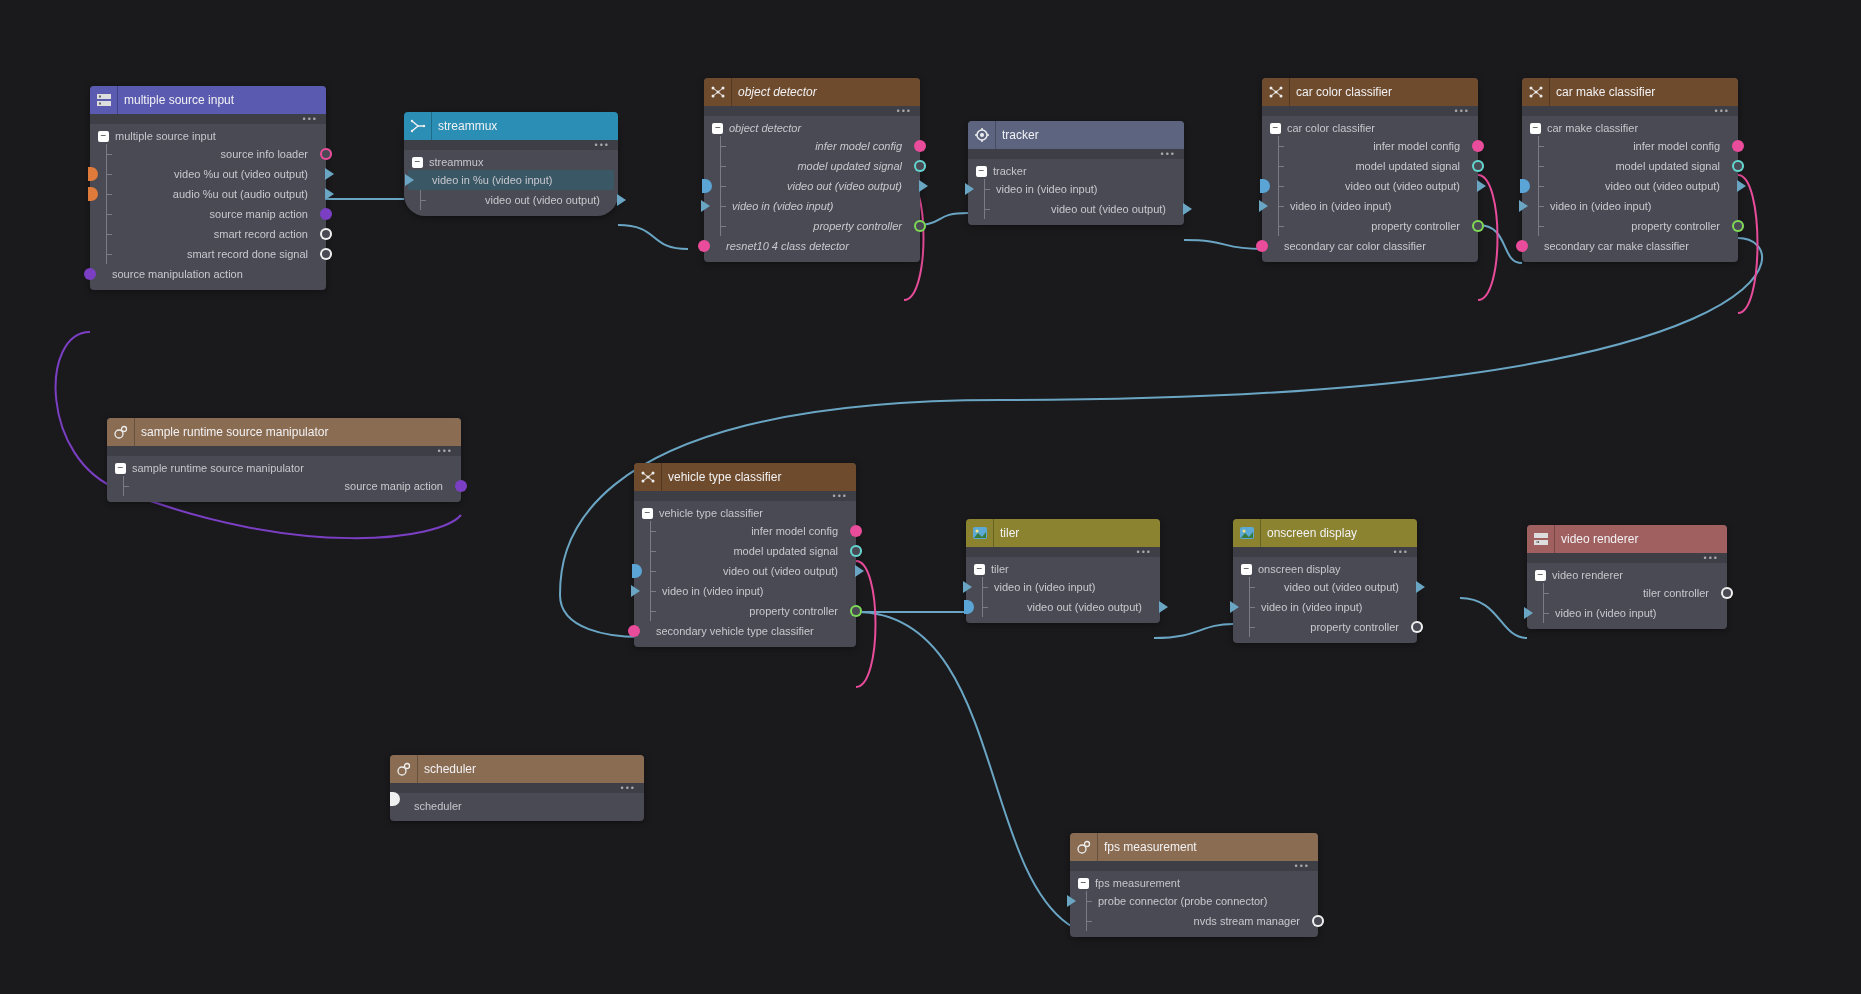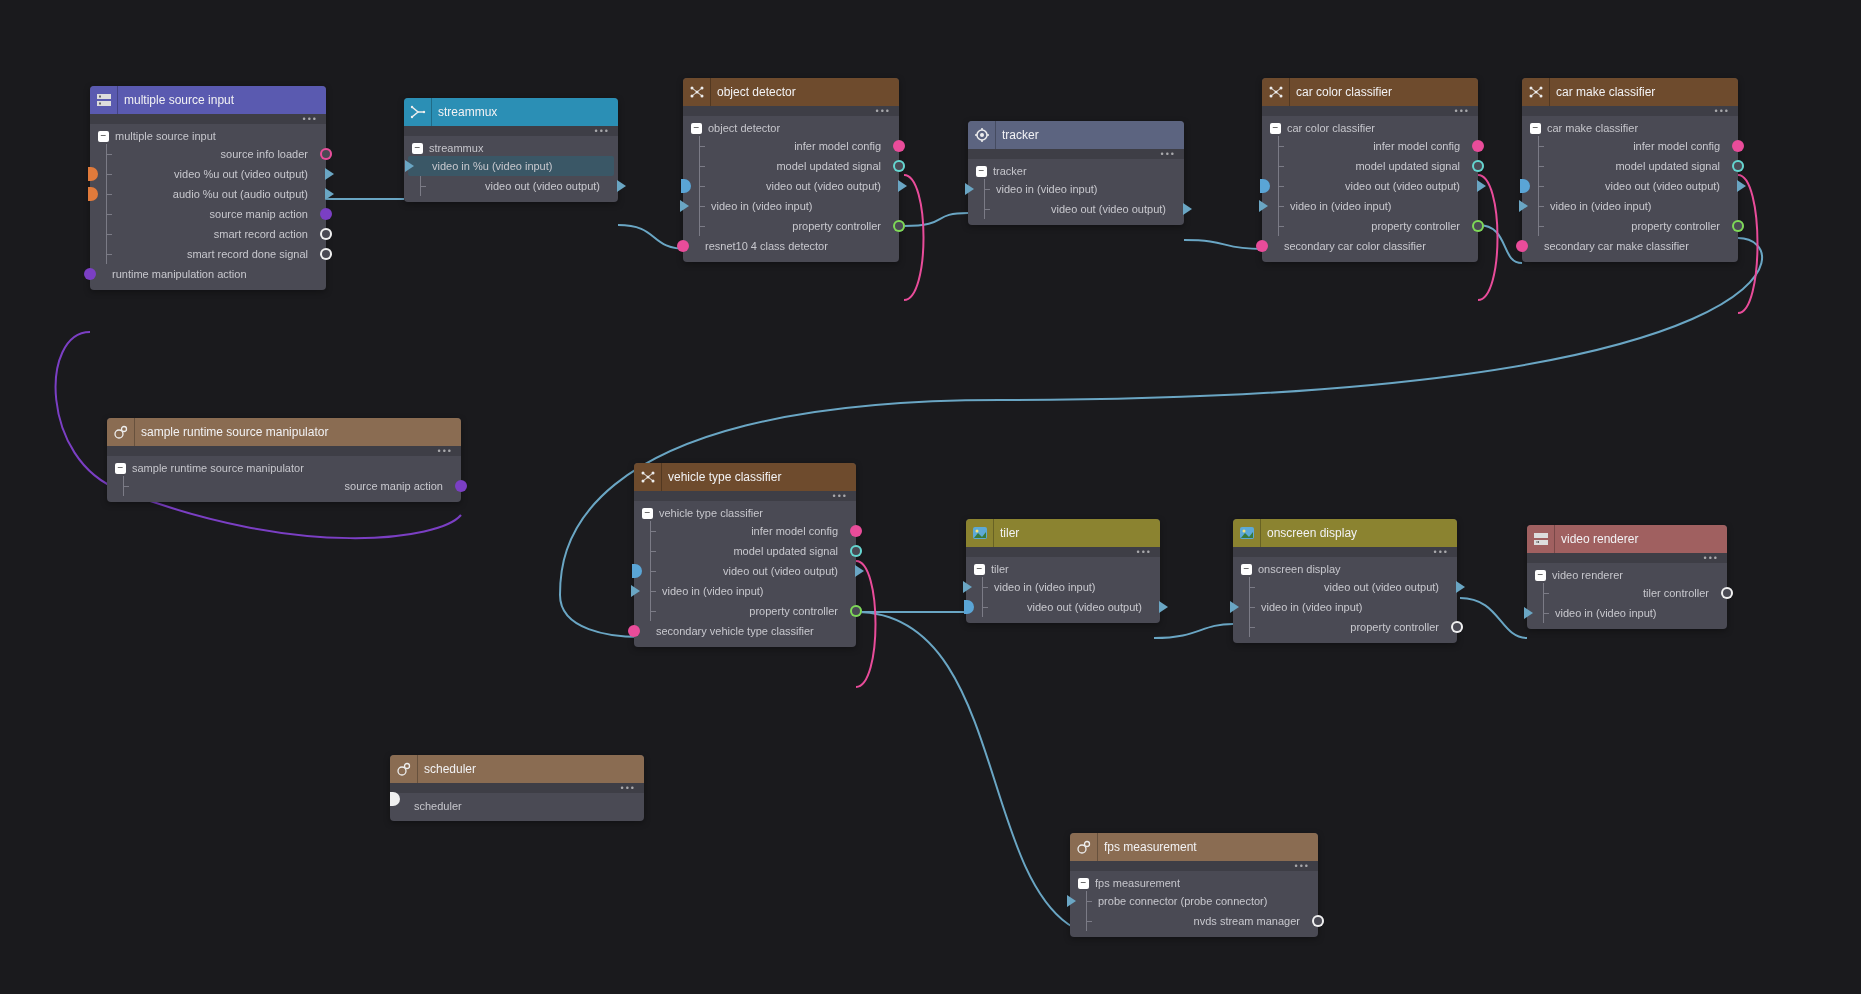--- a/index.html
+++ b/index.html
@@ -198,26 +198,26 @@
           <span class="port out ring white"></span>
         </div>
     <div class="row right">
           <span class="bar"></span>
           <span class="tick"></span>
           <span class="row-label">smart record done signal</span>
           <span class="port out ring white"></span>
         </div>
     <div class="row left">
           <span class="port in purple"></span>
-          <span class="row-label" style="padding-left:0">runtime manipulation action</span>
-        </div>
-  </div>
-</div>
-
-<div class="node" style="left:404px; top:98px; width:214px;">
+          <span class="row-label" style="padding-left:0">source manipulation action</span>
+        </div>
+  </div>
+</div>
+
+<div class="node" style="left:404px; top:112px; width:214px;border-radius:21px;">
   <div class="node-head hd-blue">
     <span class="icon">
       <svg width="16" height="16" viewBox="0 0 16 16">
             <path d="M2 3 L8 8 L2 13" stroke="#eee" stroke-width="1.5" fill="none"></path>
             <path d="M8 8 L14 8" stroke="#eee" stroke-width="1.5"></path>
             <circle cx="2" cy="3" r="1.2" fill="#eee"></circle>
             <circle cx="2" cy="13" r="1.2" fill="#eee"></circle>
             <circle cx="14" cy="8" r="1.2" fill="#eee"></circle>
           </svg>
     </span>
@@ -235,21 +235,21 @@
         </div>
     <div class="row right">
           <span class="bar"></span>
           <span class="tick"></span>
           <span class="row-label">video out (video output)</span>
           <span class="port tri out"></span>
         </div>
   </div>
 </div>
 
-<div class="node" style="left:683px; top:78px; width:216px;">
+<div class="node" style="left:704px; top:78px; width:216px;font-style:italic;">
   <div class="node-head hd-brown">
     <span class="icon">
           <svg width="16" height="16" viewBox="0 0 16 16">
             <circle cx="3" cy="4" r="1.5" fill="#eee"></circle>
             <circle cx="3" cy="12" r="1.5" fill="#eee"></circle>
             <circle cx="13" cy="4" r="1.5" fill="#eee"></circle>
             <circle cx="13" cy="12" r="1.5" fill="#eee"></circle>
             <circle cx="8" cy="8" r="1.5" fill="#eee"></circle>
             <path d="M3 4 L8 8 L3 12 M13 4 L8 8 L13 12" stroke="#eee" stroke-width="1" fill="none"></path>
           </svg>
@@ -557,21 +557,21 @@
     <div class="row right">
           <span class="bar"></span>
           <span class="tick"></span>
           <span class="port half blue"></span>
           <span class="row-label">video out (video output)</span>
           <span class="port tri out"></span>
         </div>
   </div>
 </div>
 
-<div class="node" style="left:1233px; top:519px; width:224px;">
+<div class="node" style="left:1233px; top:519px; width:184px;">
   <div class="node-head hd-olive">
     <span class="icon">
           <svg width="16" height="16" viewBox="0 0 16 16">
             <rect x="1" y="2" width="14" height="12" rx="2" fill="#5da9d6"></rect>
             <circle cx="5" cy="6" r="1.5" fill="#f5e27a"></circle>
             <path d="M2 13 L6 8 L10 12 L14 7 L14 13 Z" fill="#3a7a3a"></path>
           </svg>
         </span>
     <span class="title">onscreen display</span>
   </div>

